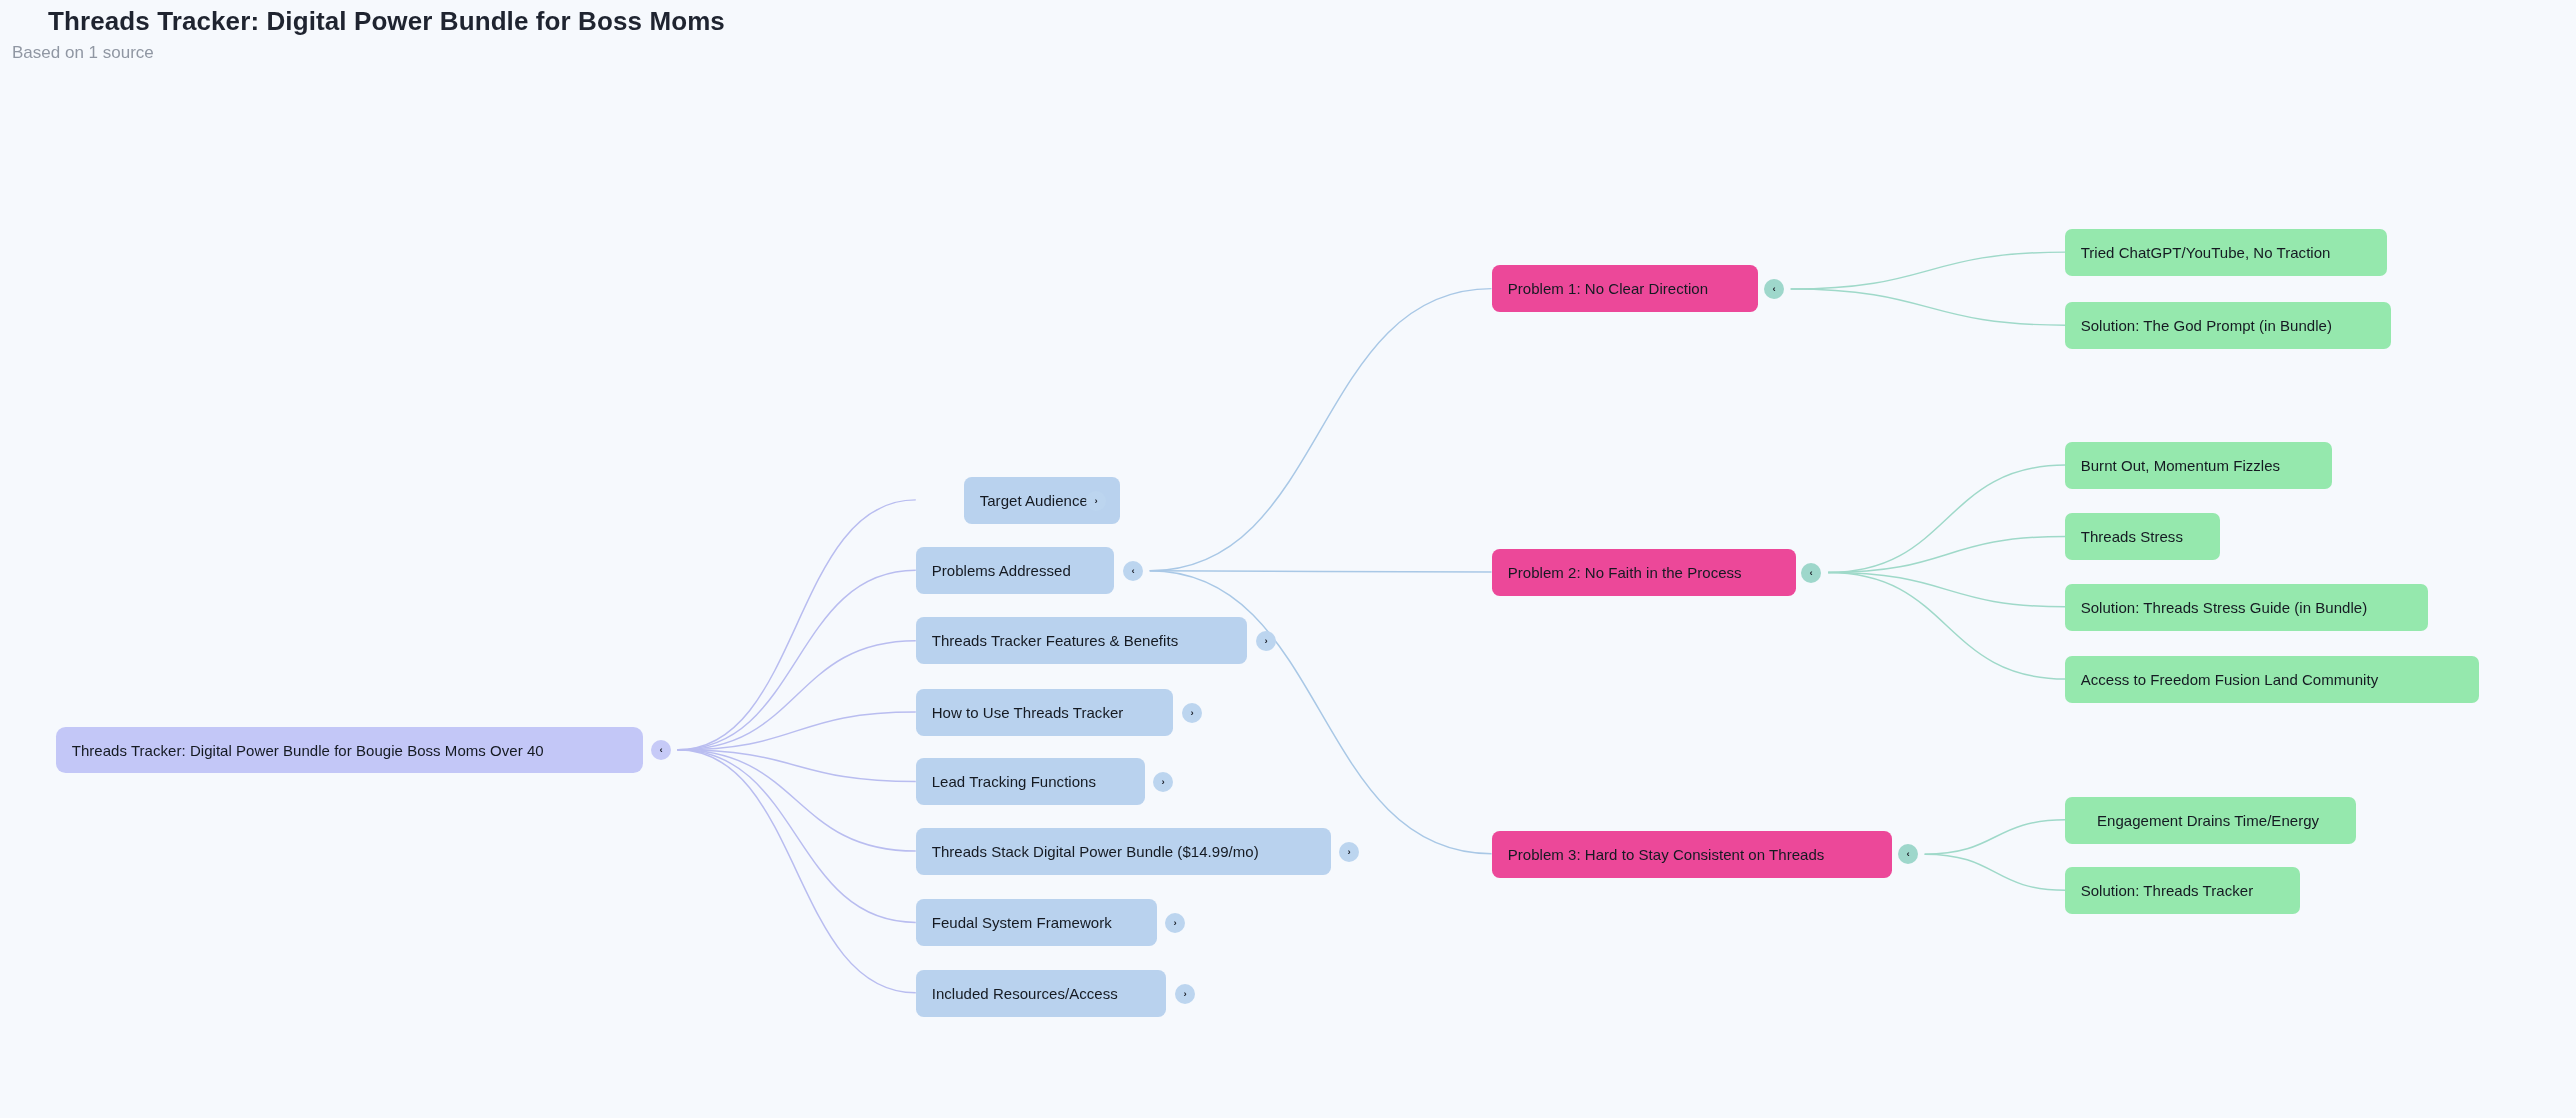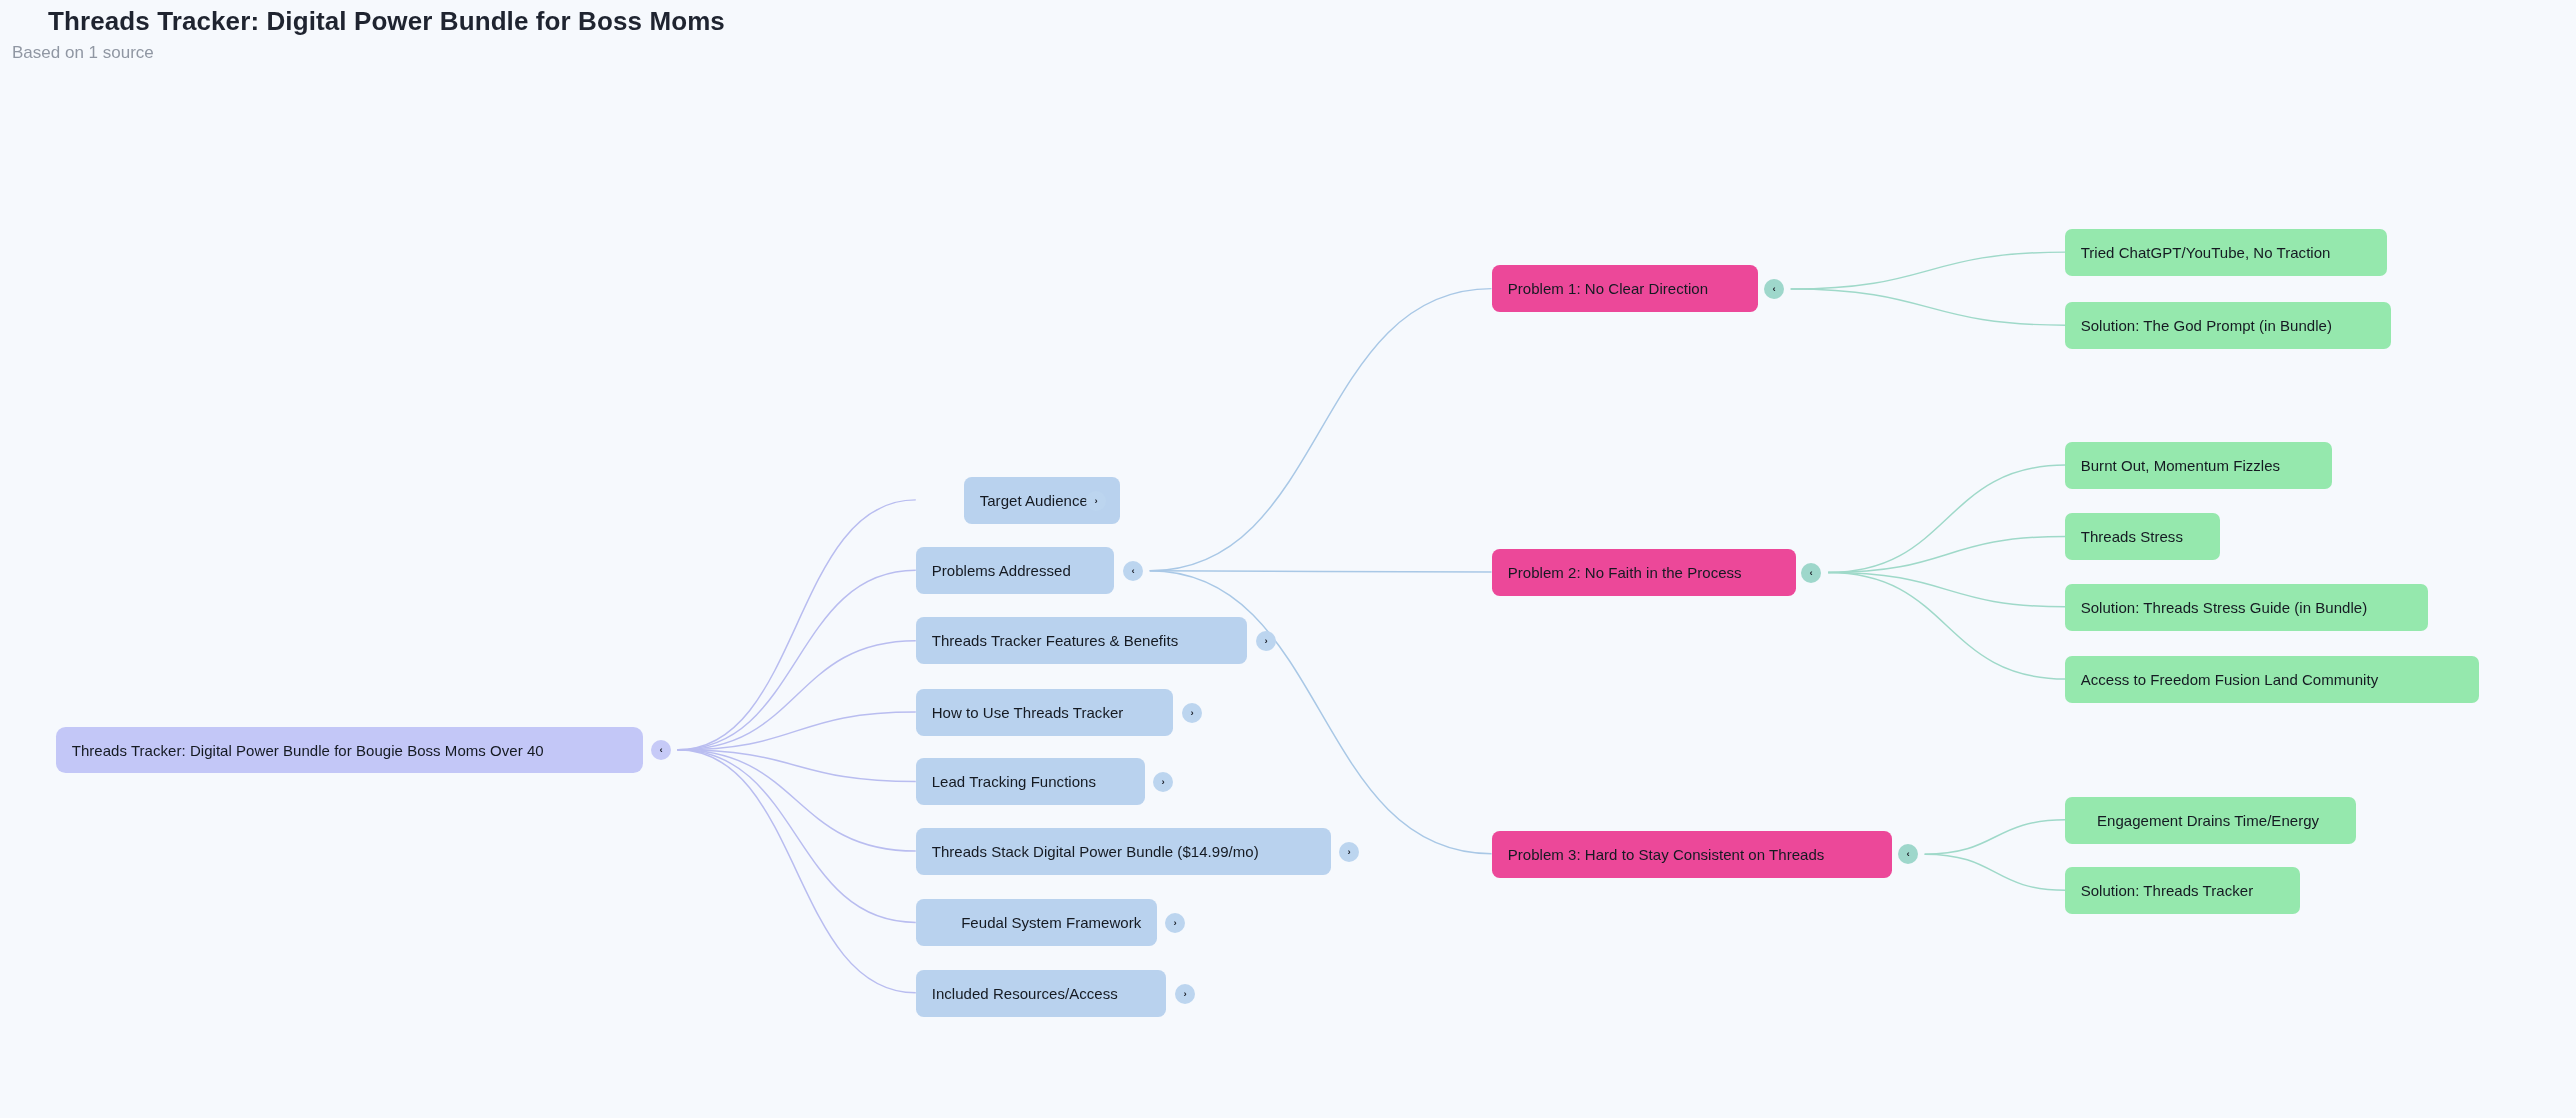--- a/index.html
+++ b/index.html
@@ -185,21 +185,21 @@
       </div>
       <div class="toggle t-branch" style="left: 1153px; top: 772px;">
         <span class="chev">›</span>
       </div>
       <div class="node branch" style="left: 916px; top: 828px; width: 415px; height: 47px;">
         <span>Threads Stack Digital Power Bundle ($14.99/mo)</span>
       </div>
       <div class="toggle t-branch" style="left: 1339px; top: 842px;">
         <span class="chev">›</span>
       </div>
-      <div class="node branch" style="left: 916px; top: 899px; width: 241px; height: 47px; justify-content: flex-end;">
+      <div class="node branch" style="left: 916px; top: 899px; width: 241px; height: 47px;">
         <span>Feudal System Framework</span>
       </div>
       <div class="toggle t-branch" style="left: 1165px; top: 913px;">
         <span class="chev">›</span>
       </div>
       <div class="node branch" style="left: 916px; top: 970px; width: 250px; height: 47px;">
         <span>Included Resources/Access</span>
       </div>
       <div class="toggle t-branch" style="left: 1175px; top: 984px;">
         <span class="chev">›</span>

